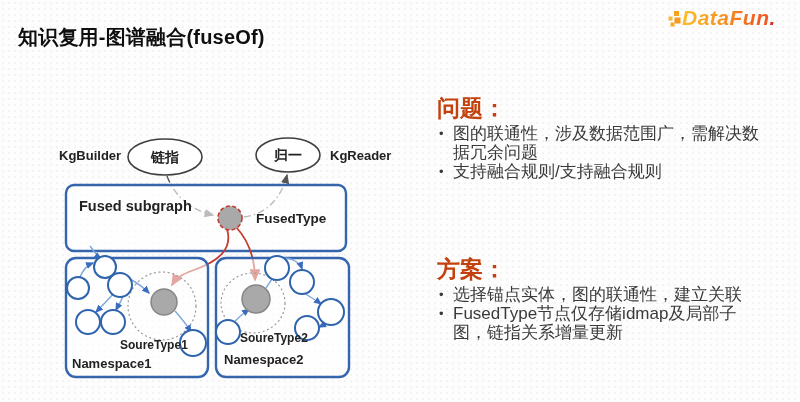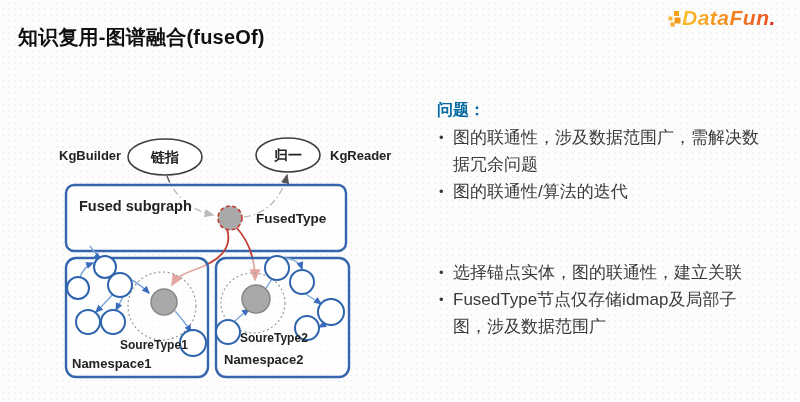--- a/index.html
+++ b/index.html
@@ -29,23 +29,23 @@
                 3px 13px 0 0.5px #f6ab24;
   }
   .logo-word {
     font-style:italic; font-weight:800; font-size:21px; letter-spacing:0.5px;
     background:linear-gradient(95deg,#fbc02d 0%,#f6921e 45%,#ef5a22 90%);
     -webkit-background-clip:text; background-clip:text; color:transparent;
   }
   .logo-period { font-style:italic; font-weight:800; font-size:21px; color:#da2f23; }
   
   .section { position:absolute; left:437px; width:331px; color:#3a3a3a; }
-  .section h3 { font-size:16px; line-height:26px; font-weight:700; color:#0369a1; }
+  .section h3 { font-size:23px; line-height:26px; font-weight:700; color:#c2410c;font-family:Liberation Mono, monospace; }
   .section ul { list-style:none; margin-top:1px; }
-  .section li { position:relative; padding-left:16px; font-size:17px; line-height:27px; }
+  .section li { position:relative; padding-left:16px; font-size:17px; line-height:19px; }
   .section li::before { content:"•"; position:absolute; left:2px; top:0; font-size:13px; color:#3a3a3a; }
   .section-problems { top:97px; }
   .section-solutions { top:258px; }
   
   .diagram { position:absolute; left:50px; top:130px; }
   .diagram text { font-family:"Liberation Sans", sans-serif; fill:#222; }
   .lbl-plain { font-size:13px; font-weight:700; fill:#2d2d2d; }
   .lbl-ellipse { font-size:14px; font-weight:700; }
   .lbl-box { font-size:14.5px; font-weight:700; }
   .lbl-node { font-size:13.5px; font-weight:700; }
@@ -141,24 +141,25 @@
     </g>
     <circle cx="206" cy="169" r="14" fill="#a9a9a9" stroke="#878787" stroke-width="1.5"></circle>
     <text x="190" y="212" class="lbl-stype">SoureType2</text>
     <text x="174" y="234" class="lbl-ns">Namespace2</text>
   </svg>
 
   <div class="section section-problems">
     <h3>问题：</h3>
     <ul>
       <li><span>图的联通性，涉及数据范围广，需解决数据冗余问题</span></li>
-      <li><span>图的联通性/算法的迭代</span></li>
+      <li><span>支持融合规则/支持融合规则</span></li>
     </ul>
   </div>
 
   <div class="section section-solutions">
+    <h3>方案：</h3>
     <ul>
       <li><span>选择锚点实体，图的联通性，建立关联</span></li>
-      <li><span>FusedType节点仅存储idmap及局部子图，涉及数据范围广</span></li>
+      <li><span>FusedType节点仅存储idmap及局部子图，链指关系增量更新</span></li>
     </ul>
   </div>
 
 </div>
 
 </body></html>

